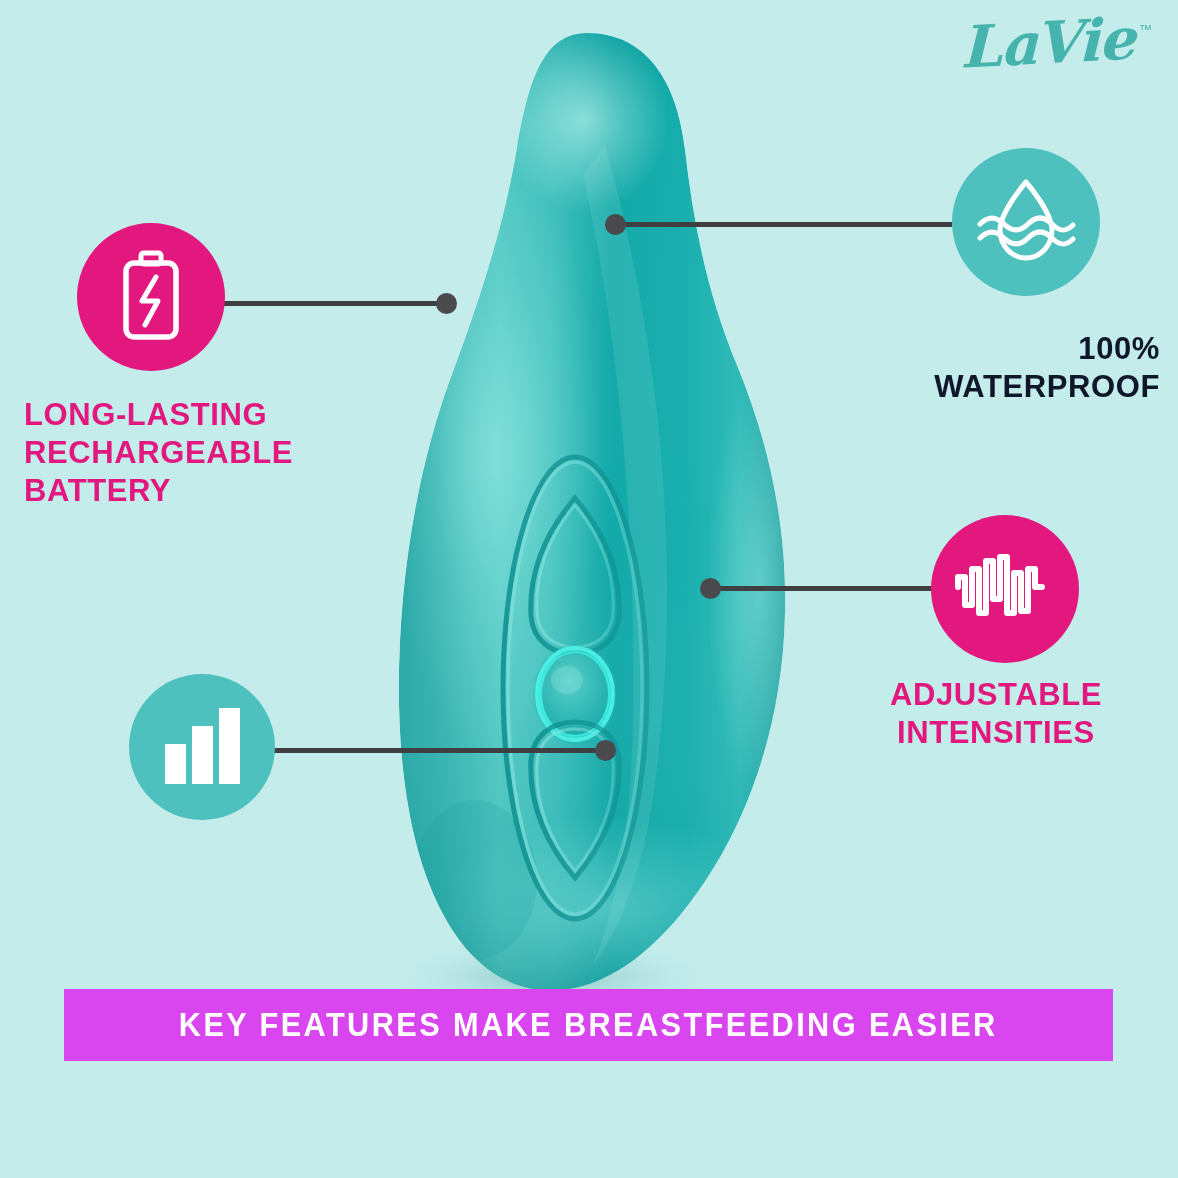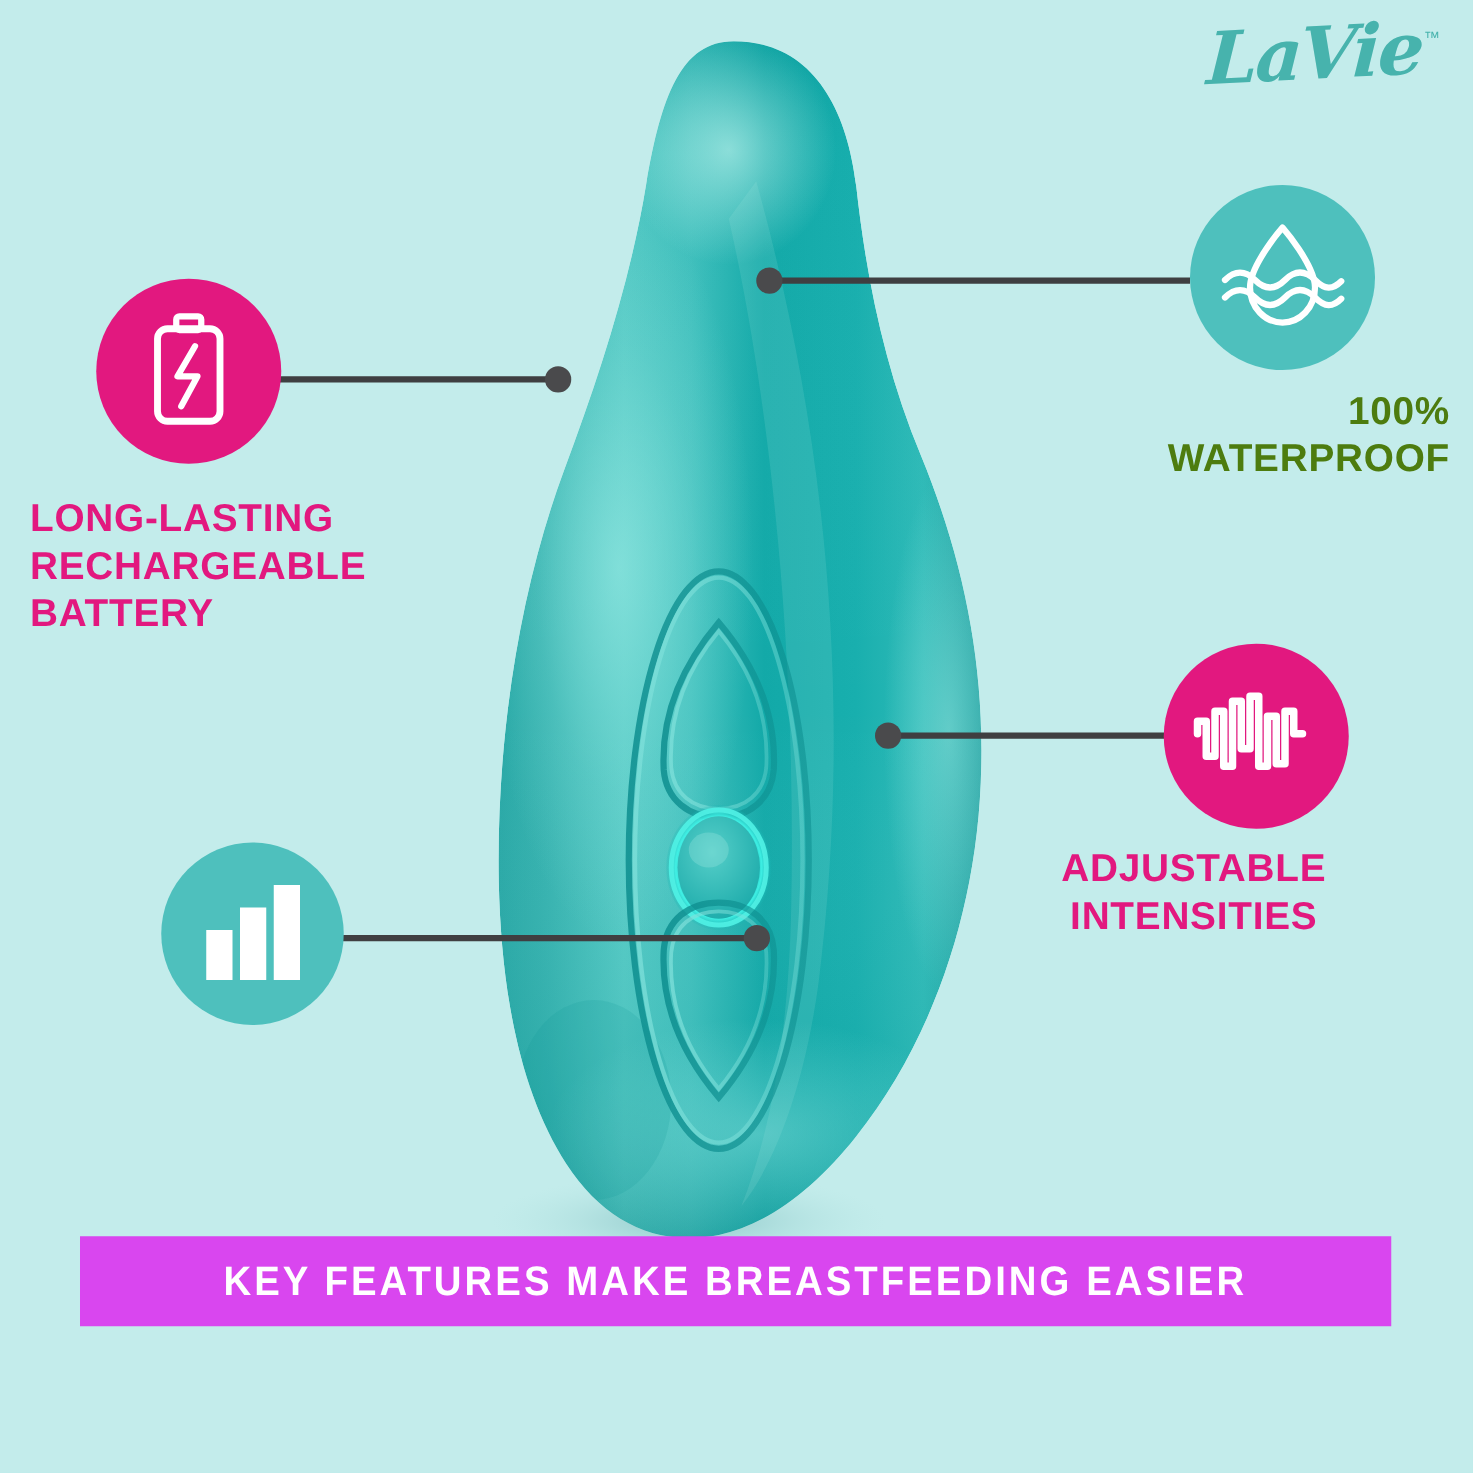--- a/index.html
+++ b/index.html
@@ -70,21 +70,21 @@
   .feature-label {
     position: absolute;
     font-weight: 700;
     font-size: 31px;
     line-height: 1.23;
     letter-spacing: 0.6px;
     text-transform: uppercase;
     white-space: pre-line;
   }
   .feature-label.pink { color: #e2187f; }
-  .feature-label.teal { color: #4d7c0f; }
+  .feature-label.teal { color: #0f172a; margin-top: 20px; }
 
   
   .leader {
     position: absolute;
     height: 5px;
     background: #3f3f41;
   }
   .leader-dot {
     position: absolute;
     width: 21px;
@@ -301,21 +301,21 @@
   <div class="badge pink" style="left:931px; top:515px; width:148px; height:148px;">
     <span>
       <svg width="104" height="88" viewBox="0 0 104 88" xmlns="http://www.w3.org/2000/svg">
         <path d="M5 44 L5 34 L12 34 L12 62 L19 62 L19 26
                  L26 26 L26 70 L33 70 L33 18 L40 18 L40 56
                  L47 56 L47 14 L54 14 L54 70 L61 70 L61 30
                  L68 30 L68 68 L75 68 L75 26 L82 26 L82 44 L89 44" fill="none" stroke="#ffffff" stroke-width="6" stroke-linecap="round" stroke-linejoin="round"></path>
       </svg>
     </span>
   </div>
-  <div class="feature-label pink" style="left:805px; top:676px; width:300px; text-align:center;">ADJUSTABLE
+  <div class="feature-label pink" style="left:846px; top:676px; width:300px; text-align:center;">ADJUSTABLE
 INTENSITIES</div>
 
   <div class="badge teal" style="left:129px; top:674px; width:146px; height:146px;">
     <span>
       <svg width="86" height="82" viewBox="0 0 86 82" xmlns="http://www.w3.org/2000/svg">
         <rect x="6" y="40" width="21" height="40" fill="#ffffff"></rect>
         <rect x="33" y="22" width="21" height="58" fill="#ffffff"></rect>
         <rect x="60" y="4" width="21" height="76" fill="#ffffff"></rect>
       </svg>
     </span>

